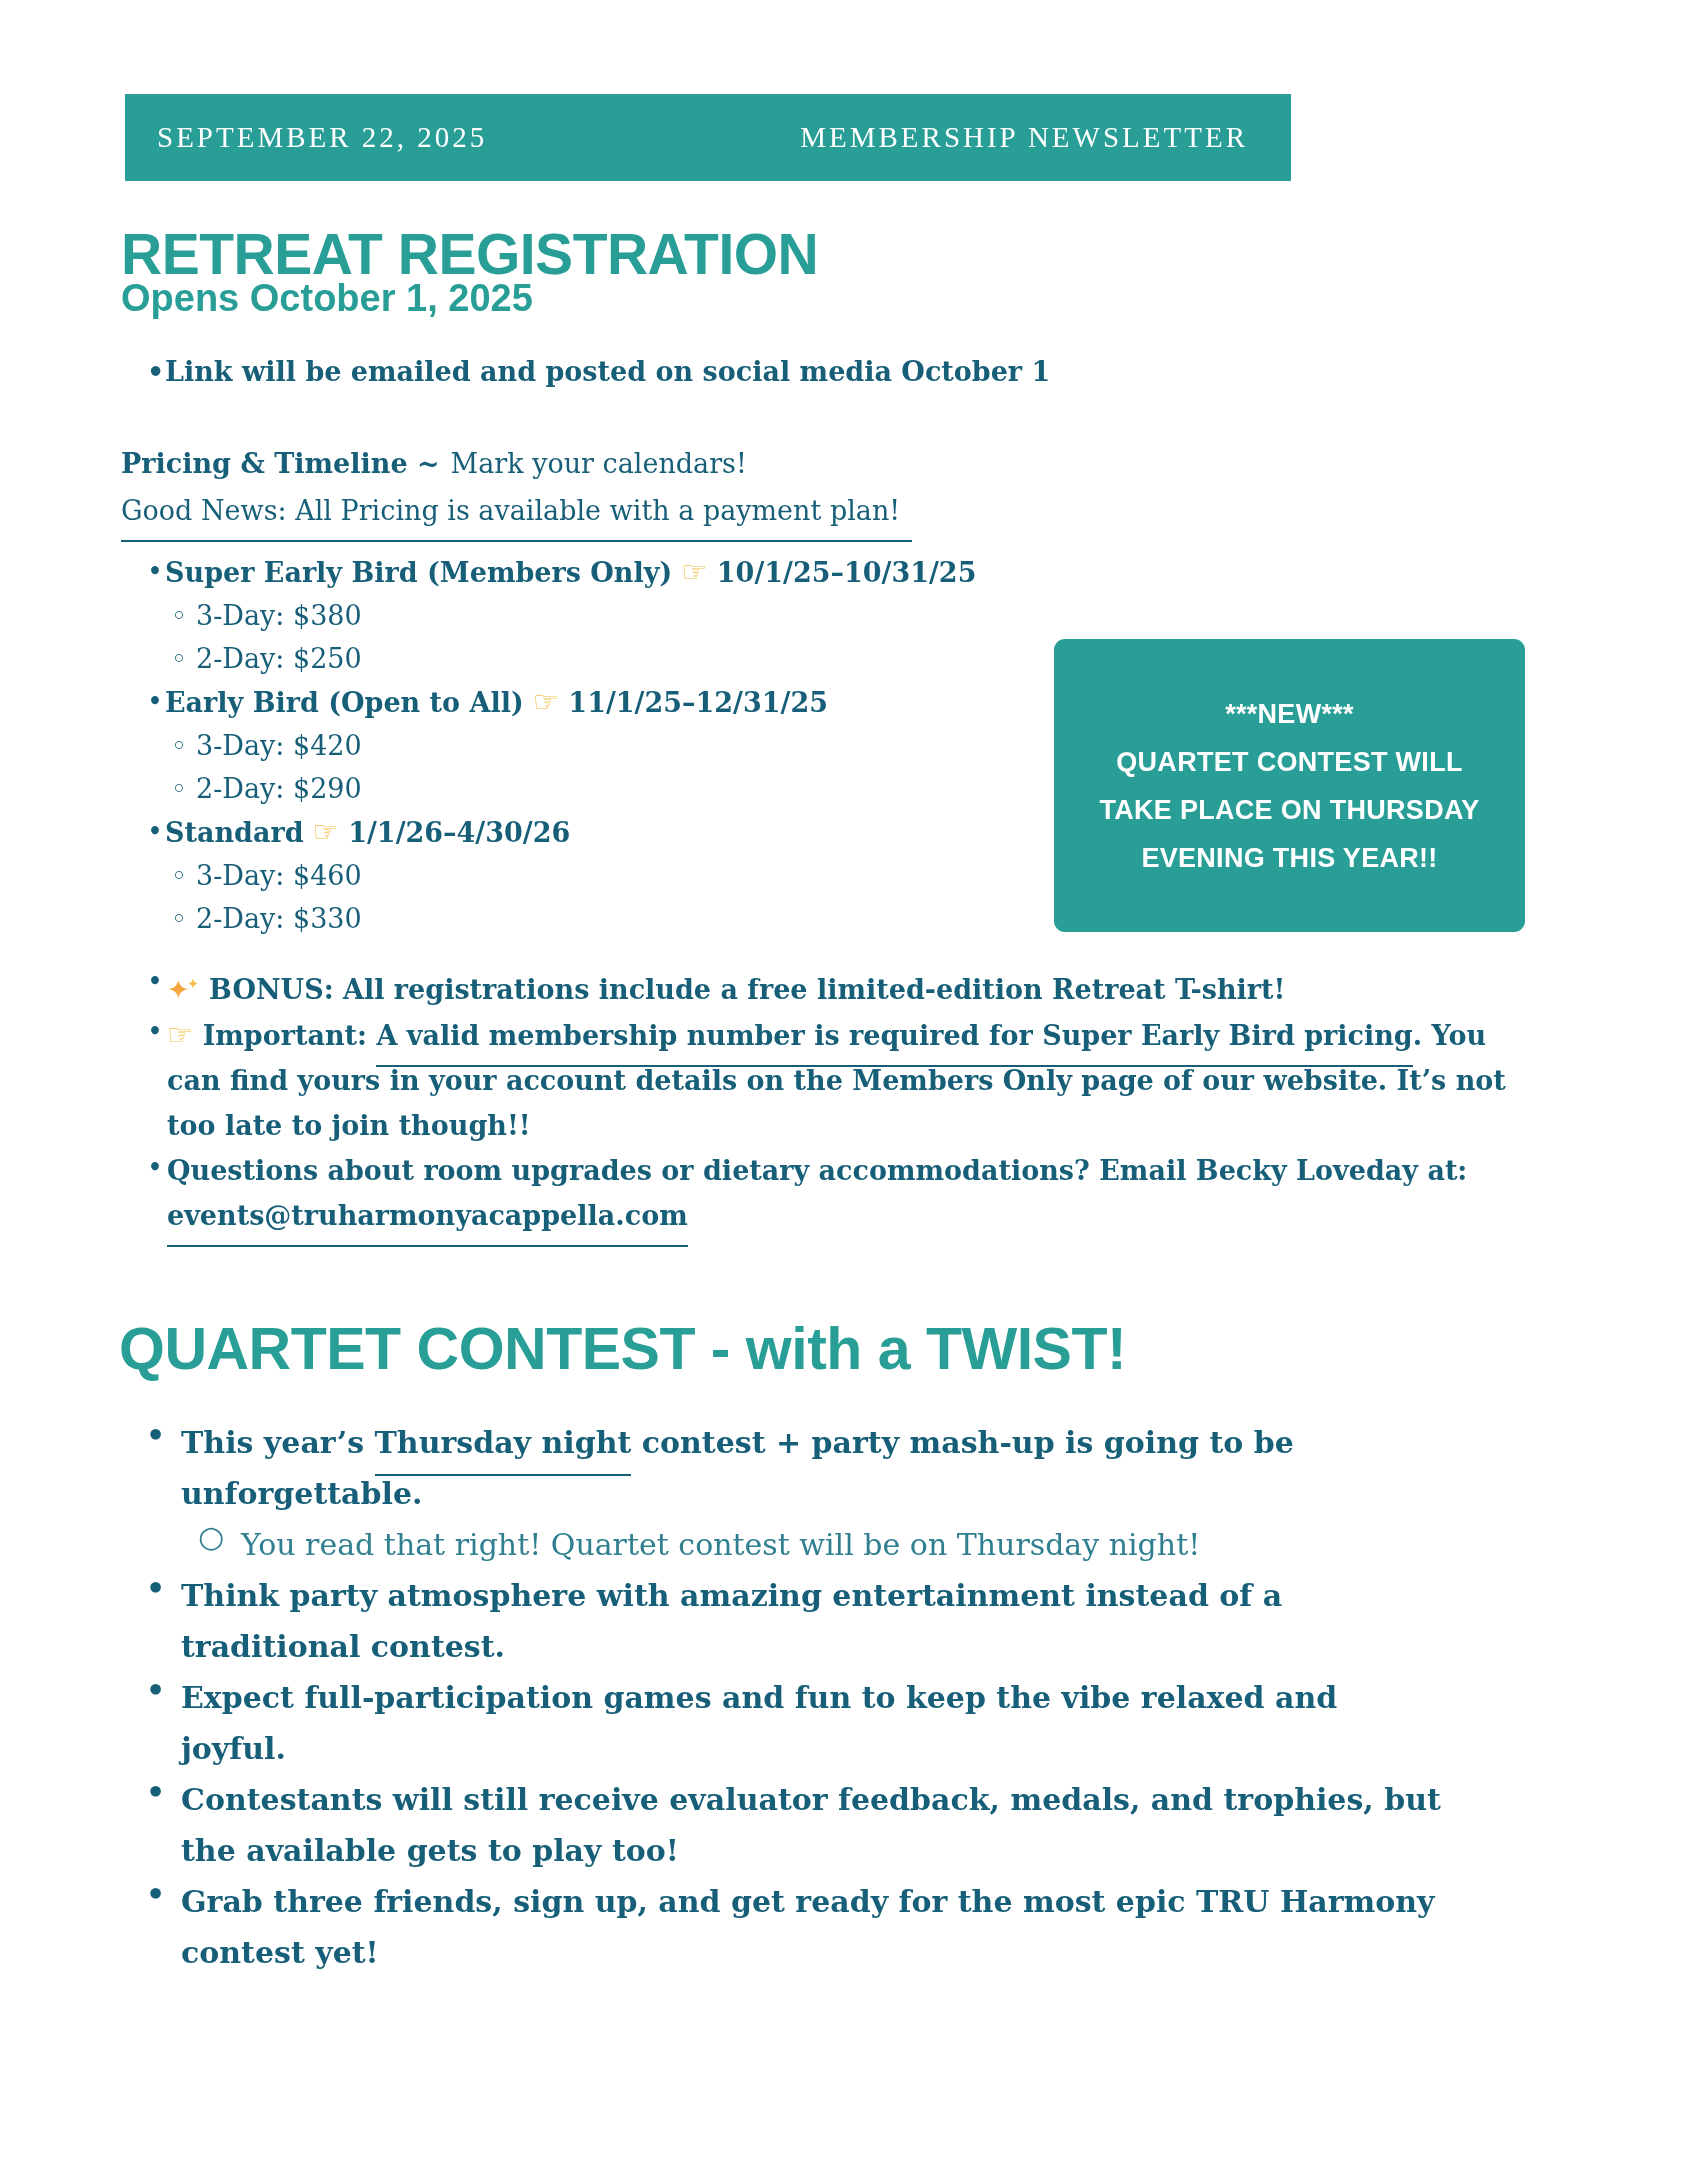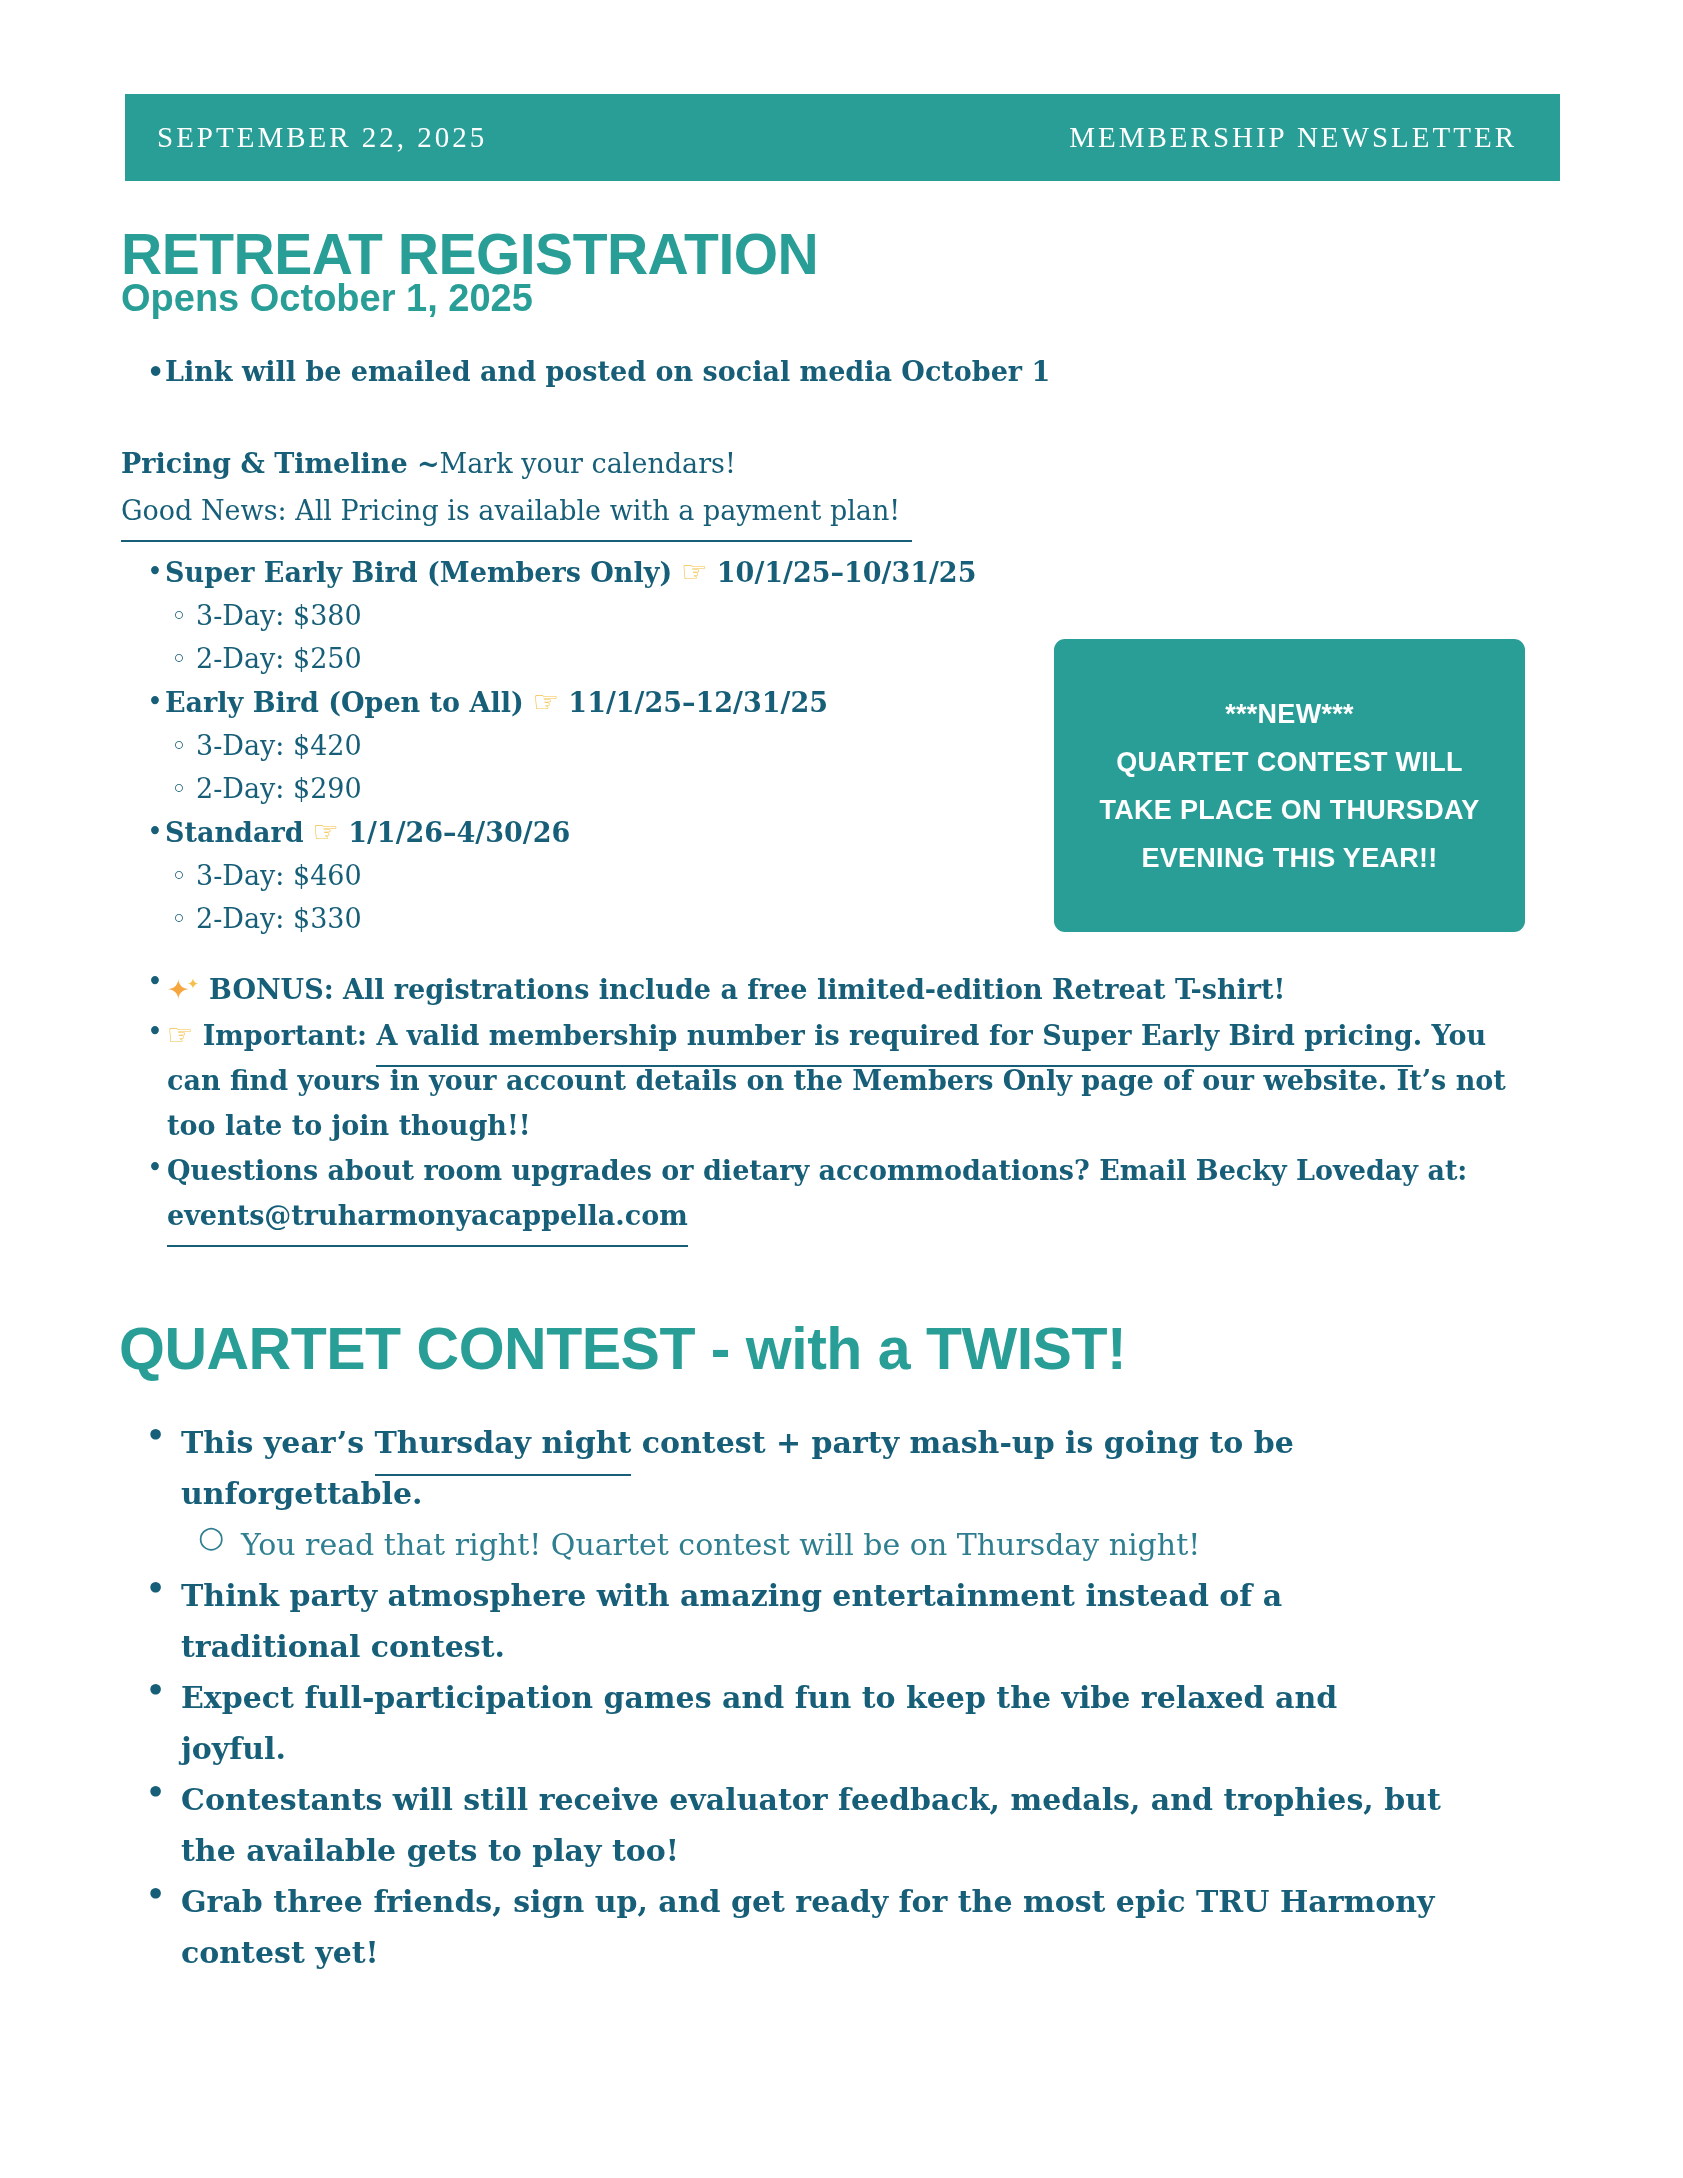--- a/index.html
+++ b/index.html
@@ -7,21 +7,21 @@
     --hand:#f3c14b; --spark:#f5a63c; --paper:#ffffff;
   }
   html,body{margin:0;padding:0;}
   body{background:#ffffff;}
   .page{
     position:relative; width:1683px; height:2178px; background:var(--paper);
     overflow:hidden; font-family:"DejaVu Serif", serif; color:var(--body);
   }
   
   .topbar{
-    position:absolute; left:125px; top:94px; width:1435px; height:87px;
+    position:absolute; left:125px; top:94px; width:1166px; height:87px;
     background:var(--teal); color:#fff;
     font-family:"Liberation Serif", serif; font-size:29px; letter-spacing:3px;
     display:flex; justify-content:space-between; align-items:center;
     padding:0 43px 0 32px; box-sizing:border-box; white-space:nowrap;
   }
   
   .h1{
     position:absolute; left:121px; top:204px;
     font-family:"Liberation Sans", sans-serif; font-weight:800; font-size:57px;
     letter-spacing:-0.5px; color:var(--teal); line-height:61px; white-space:nowrap;margin-top:20px;
@@ -36,21 +36,21 @@
     font-family:"Liberation Sans", sans-serif; font-weight:800; font-size:59px;
     letter-spacing:-0.5px; color:var(--teal); line-height:65px; white-space:nowrap;margin-left:6px;
   }
   
   .s1{font-size:27px; line-height:40px;}
   .b{font-weight:bold;}
   .u{border-bottom:2.5px solid currentColor; padding-bottom:14px;}
   .u-trail{padding-right:12px;}
   .intro-li{position:absolute; left:147px; top:352px; display:flex; white-space:nowrap;}
   .pricing-head{position:absolute; left:121px; top:444px; white-space:nowrap;}
-  .pricing-head .reg{margin-left:0;}
+  .pricing-head .reg{margin-left:11px;}
   .good-news{position:absolute; left:121px; top:491px; white-space:nowrap;}
   
   .tiers{position:absolute; left:147px; top:550px;}
   .trow{display:flex; line-height:43px; white-space:nowrap;}
   .mk{width:18px; flex:none;}
   .trow.l2{margin-left:24px;}
   .mk2{width:25px; flex:none; font-family:"DejaVu Sans", sans-serif;}
   .hand{
     color:var(--hand); font-family:"DejaVu Sans", sans-serif; font-weight:normal;
     margin:0 9px; font-size:1.1em;

